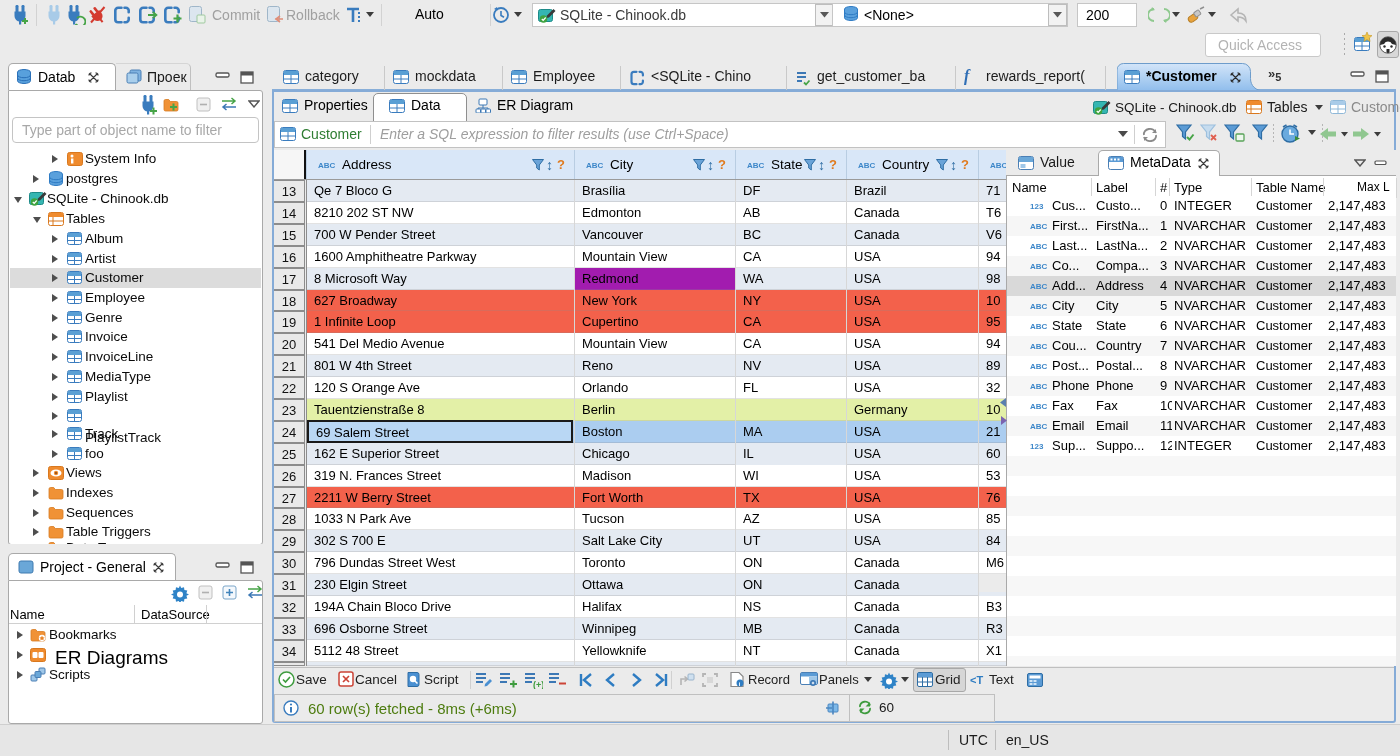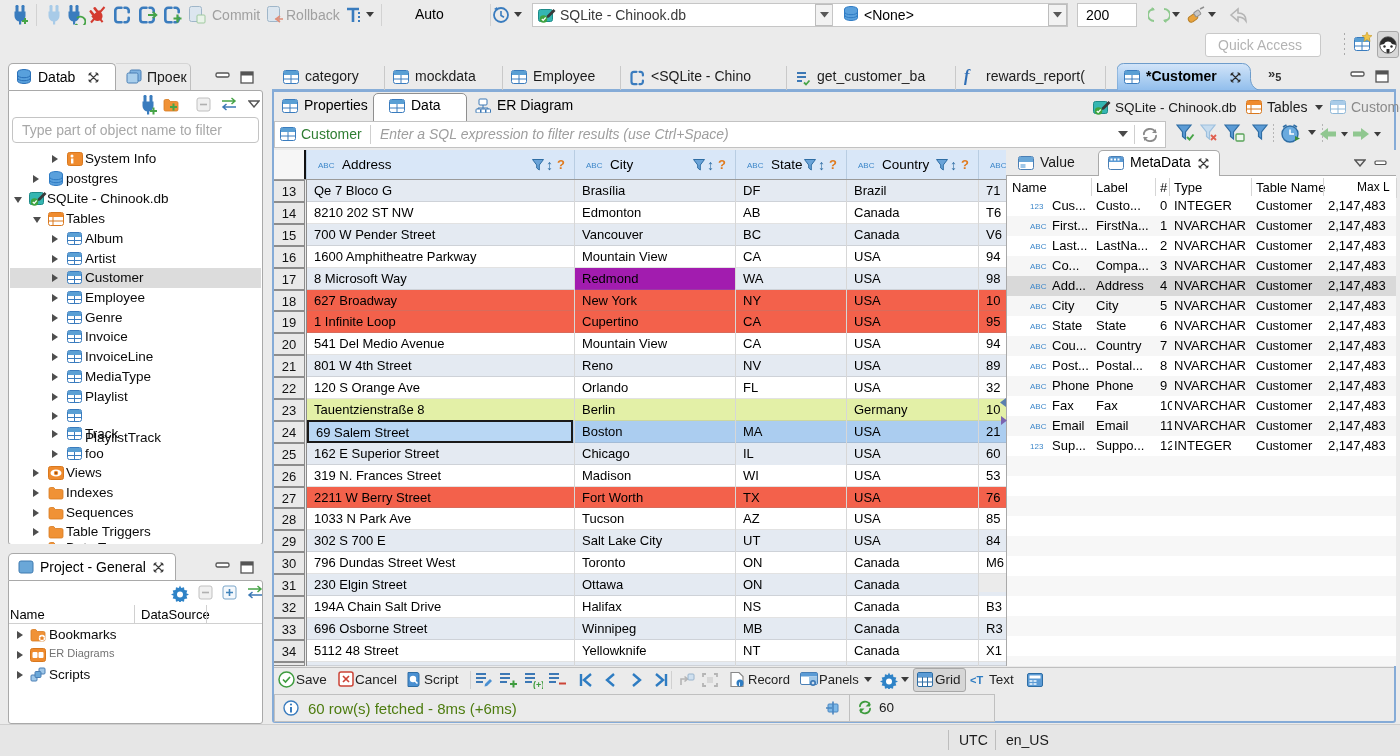--- a/index.html
+++ b/index.html
@@ -10,21 +10,21 @@
 .combo{background:#fff;border:1px solid #c6c6c6}
 
 .vp-tab-active{background:#fff;border:1px solid #a9a9a9;border-bottom:none;border-radius:5px 5px 0 0}
 .vp-body{background:#fff;border:1px solid #a9a9a9;border-radius:0 3px 3px 3px}
 .tree-arrow{position:absolute;width:0;height:0;border-left:6px solid #4e4e4e;border-top:4px solid transparent;border-bottom:4px solid transparent;top:6px}
 .tree-arrow-open{position:absolute;width:0;height:0;border-top:6px solid #4e4e4e;border-left:4px solid transparent;border-right:4px solid transparent;top:8px}
 
 .gcell{position:absolute;overflow:hidden;white-space:nowrap;font-size:13px;line-height:21px;padding-left:7px;color:#000}
 .gnum{position:absolute;background:#e9e9e9;border-right:1px solid #8c8c8c;border-bottom:1px solid #8c8c8c;font-size:13px;text-align:center;line-height:21px;color:#111}
 .mcell{position:absolute;overflow:hidden;white-space:nowrap;font-size:13px;line-height:20px;color:#000}
-.icon-abc{color:#3d87c9;font-weight:400;font-size:8px;letter-spacing:0}
+.icon-abc{color:#3d87c9;font-weight:700;font-size:8px;letter-spacing:0}
 
 </style></head>
 <body>
 <div class="abs" style="left:0;top:0;width:1400px;height:60px;background:#ebebeb"></div>
 <svg class="abs" style="left:12px;top:5px" width="16" height="20" viewBox="0 0 16 20">
     <g fill="#3a7cbe">
       <rect x="3.5" y="0" width="3" height="8" rx="1.2"></rect>
       <rect x="9.5" y="0" width="3" height="8" rx="1.2"></rect>
       <path d="M2.5 6.5 h11 v4.5 a5.5 5.5 0 0 1 -11 0 z"></path>
       <rect x="7" y="14.5" width="2.2" height="5"></rect>
@@ -420,21 +420,21 @@
     <circle cx="12" cy="10" r="3.2" fill="#fff"></circle>
     <path d="M12 7.6 l0.8 1.7 1.9 0.2 -1.4 1.2 0.4 1.9 -1.7 -1 -1.7 1 0.4 -1.9 -1.4 -1.2 1.9 -0.2z" fill="#e98325"></path>
   </svg>
 <div class="abs tx" style="left:49px;top:627px;font-size:13.5px;color:#0a0a0a">Bookmarks</div>
 <div class="tree-arrow" style="left:17px;top:651px"></div>
 <svg class="abs" style="left:30px;top:648px" width="16" height="14" viewBox="0 0 16 14">
     <rect x="0.5" y="0.5" width="15" height="13" rx="2" fill="#ef8b2e" stroke="#d9781e"></rect>
     <rect x="2.5" y="4" width="5" height="6" rx="1" fill="#fff"></rect>
     <rect x="8.5" y="4" width="5" height="6" rx="1" fill="#fff"></rect>
   </svg>
-<div class="abs tx" style="left:49px;top:647px;font-size:11px;color:#737373">ER Diagrams</div>
+<div class="abs tx" style="left:55px;top:647px;font-size:19px;color:#000000">ER Diagrams</div>
 <div class="tree-arrow" style="left:17px;top:671px"></div>
 <svg class="abs" style="left:30px;top:667px" width="16" height="15" viewBox="0 0 16 15">
     <rect x="1" y="8" width="6" height="6" rx="1" fill="#9fc7e8" stroke="#4a7fb5"></rect>
     <rect x="9" y="1" width="6" height="6" rx="1" fill="#9fc7e8" stroke="#4a7fb5"></rect>
     <rect x="5" y="4.5" width="6" height="6" rx="1" fill="#6aa7d8" stroke="#4a7fb5"></rect>
   </svg>
 <div class="abs tx" style="left:49px;top:667px;font-size:13.5px;color:#0a0a0a">Scripts</div>
 <div class="abs" style="left:272px;top:89px;width:1124px;height:2px;background:#88aed8"></div>
 <div class="abs" style="left:384px;top:66px;width:1px;height:24px;background:#c9c9c9;border-radius:0"></div>
 <div class="abs" style="left:502px;top:66px;width:1px;height:24px;background:#c9c9c9;border-radius:0"></div>
@@ -756,21 +756,21 @@
 <div class="gcell" style="left:736px;top:552px;width:110px;height:22px;background:#ffffff;border-bottom:1px solid rgba(140,140,140,0.25);line-height:21px">ON</div>
 <div class="gcell" style="left:847px;top:552px;width:131px;height:22px;background:#ffffff;border-bottom:1px solid rgba(140,140,140,0.25);line-height:21px">Canada</div>
 <div class="gcell" style="left:979px;top:552px;width:27px;height:22px;background:#ffffff;border-bottom:1px solid rgba(140,140,140,0.25);line-height:21px">M6</div>
 <div class="gnum" style="left:274px;top:574px;width:31px;height:22px;border-top:1px solid #8c8c8c">31</div>
 <div class="gcell" style="left:307px;top:574px;width:267px;height:22px;background:#e4eaf2;border-bottom:1px solid rgba(140,140,140,0.25);line-height:21px">230 Elgin Street</div>
 <div class="gcell" style="left:575px;top:574px;width:160px;height:22px;background:#e4eaf2;border-bottom:1px solid rgba(140,140,140,0.25);line-height:21px">Ottawa</div>
 <div class="gcell" style="left:736px;top:574px;width:110px;height:22px;background:#e4eaf2;border-bottom:1px solid rgba(140,140,140,0.25);line-height:21px">ON</div>
 <div class="gcell" style="left:847px;top:574px;width:131px;height:22px;background:#e4eaf2;border-bottom:1px solid rgba(140,140,140,0.25);line-height:21px">Canada</div>
 <div class="gcell" style="left:979px;top:592px;width:27px;height:22px;background:#e4eaf2;border-bottom:1px solid rgba(140,140,140,0.25);line-height:21px">K2</div>
 <div class="gnum" style="left:274px;top:596px;width:31px;height:22px;border-top:1px solid #8c8c8c">32</div>
-<div class="gcell" style="left:307px;top:596px;width:267px;height:22px;background:#ffffff;border-bottom:1px solid rgba(140,140,140,0.25);line-height:21px">194A Chain Salt Drive</div>
+<div class="gcell" style="left:307px;top:596px;width:267px;height:22px;background:#ffffff;border-bottom:1px solid rgba(140,140,140,0.25);line-height:21px">194A Chain Bloco Drive</div>
 <div class="gcell" style="left:575px;top:596px;width:160px;height:22px;background:#ffffff;border-bottom:1px solid rgba(140,140,140,0.25);line-height:21px">Halifax</div>
 <div class="gcell" style="left:736px;top:596px;width:110px;height:22px;background:#ffffff;border-bottom:1px solid rgba(140,140,140,0.25);line-height:21px">NS</div>
 <div class="gcell" style="left:847px;top:596px;width:131px;height:22px;background:#ffffff;border-bottom:1px solid rgba(140,140,140,0.25);line-height:21px">Canada</div>
 <div class="gcell" style="left:979px;top:596px;width:27px;height:22px;background:#ffffff;border-bottom:1px solid rgba(140,140,140,0.25);line-height:21px">B3</div>
 <div class="gnum" style="left:274px;top:618px;width:31px;height:22px;border-top:1px solid #8c8c8c">33</div>
 <div class="gcell" style="left:307px;top:618px;width:267px;height:22px;background:#e4eaf2;border-bottom:1px solid rgba(140,140,140,0.25);line-height:21px">696 Osborne Street</div>
 <div class="gcell" style="left:575px;top:618px;width:160px;height:22px;background:#e4eaf2;border-bottom:1px solid rgba(140,140,140,0.25);line-height:21px">Winnipeg</div>
 <div class="gcell" style="left:736px;top:618px;width:110px;height:22px;background:#e4eaf2;border-bottom:1px solid rgba(140,140,140,0.25);line-height:21px">MB</div>
 <div class="gcell" style="left:847px;top:618px;width:131px;height:22px;background:#e4eaf2;border-bottom:1px solid rgba(140,140,140,0.25);line-height:21px">Canada</div>
 <div class="gcell" style="left:979px;top:618px;width:27px;height:22px;background:#e4eaf2;border-bottom:1px solid rgba(140,140,140,0.25);line-height:21px">R3</div>

